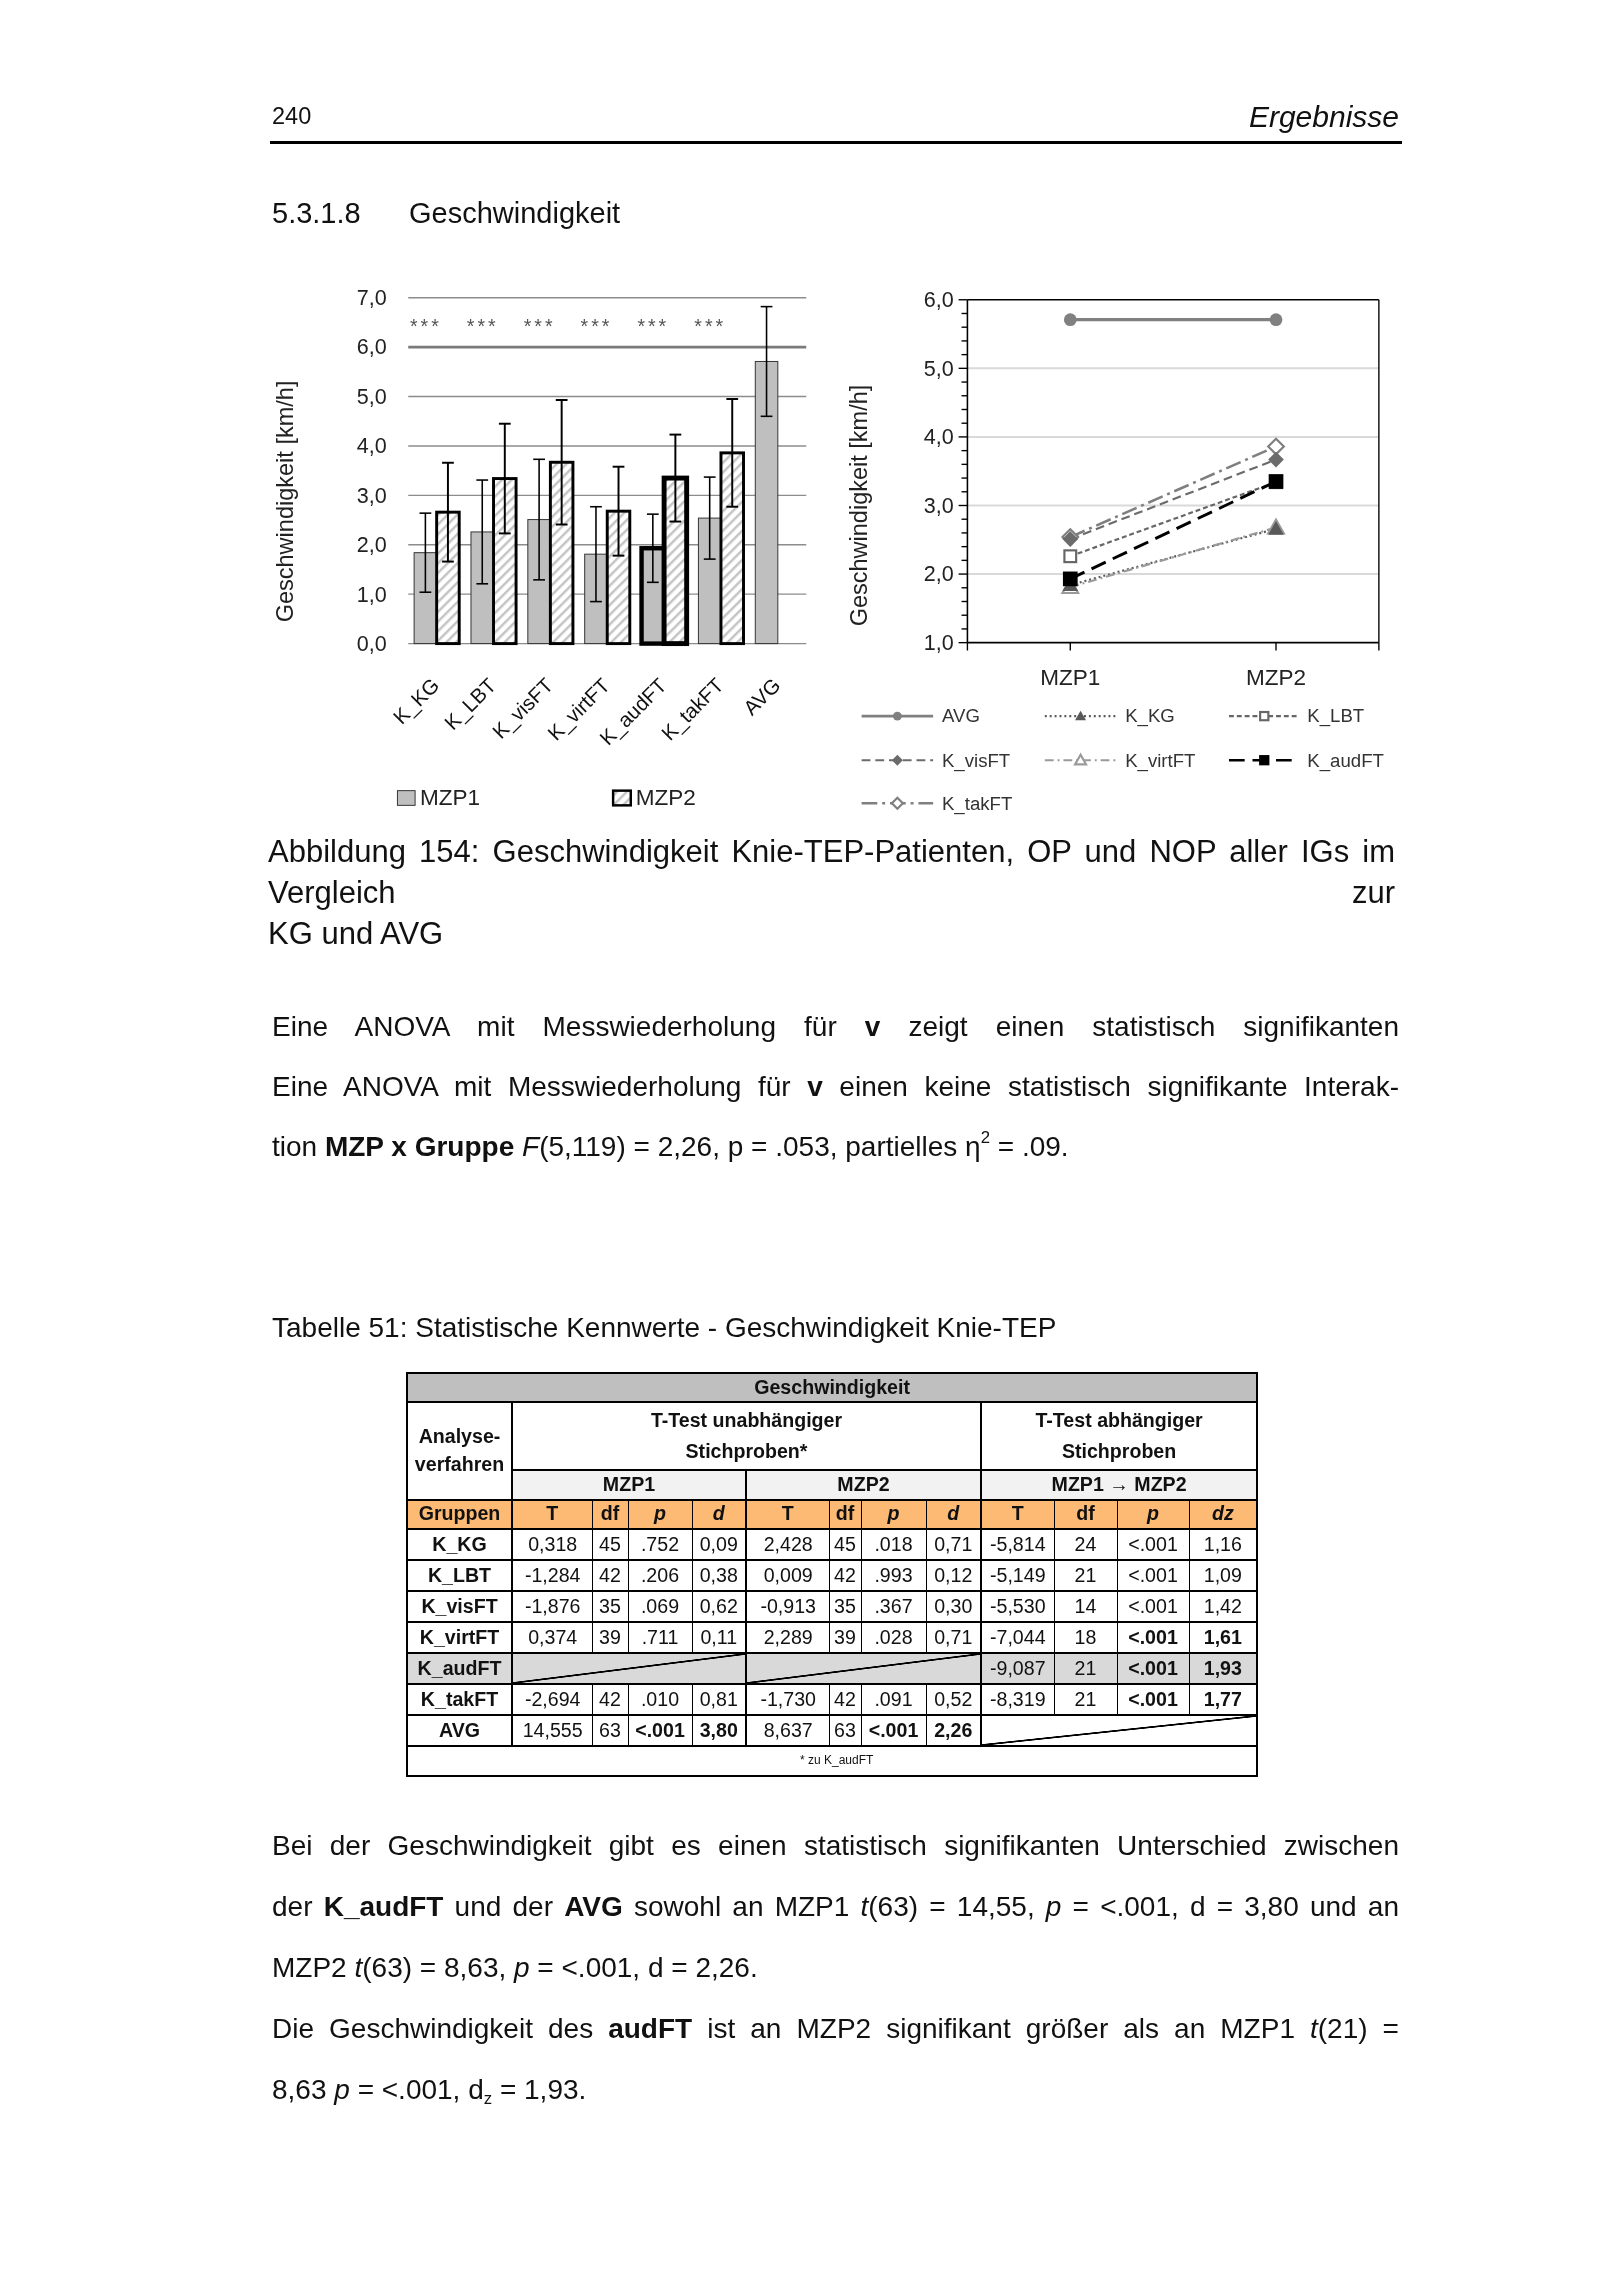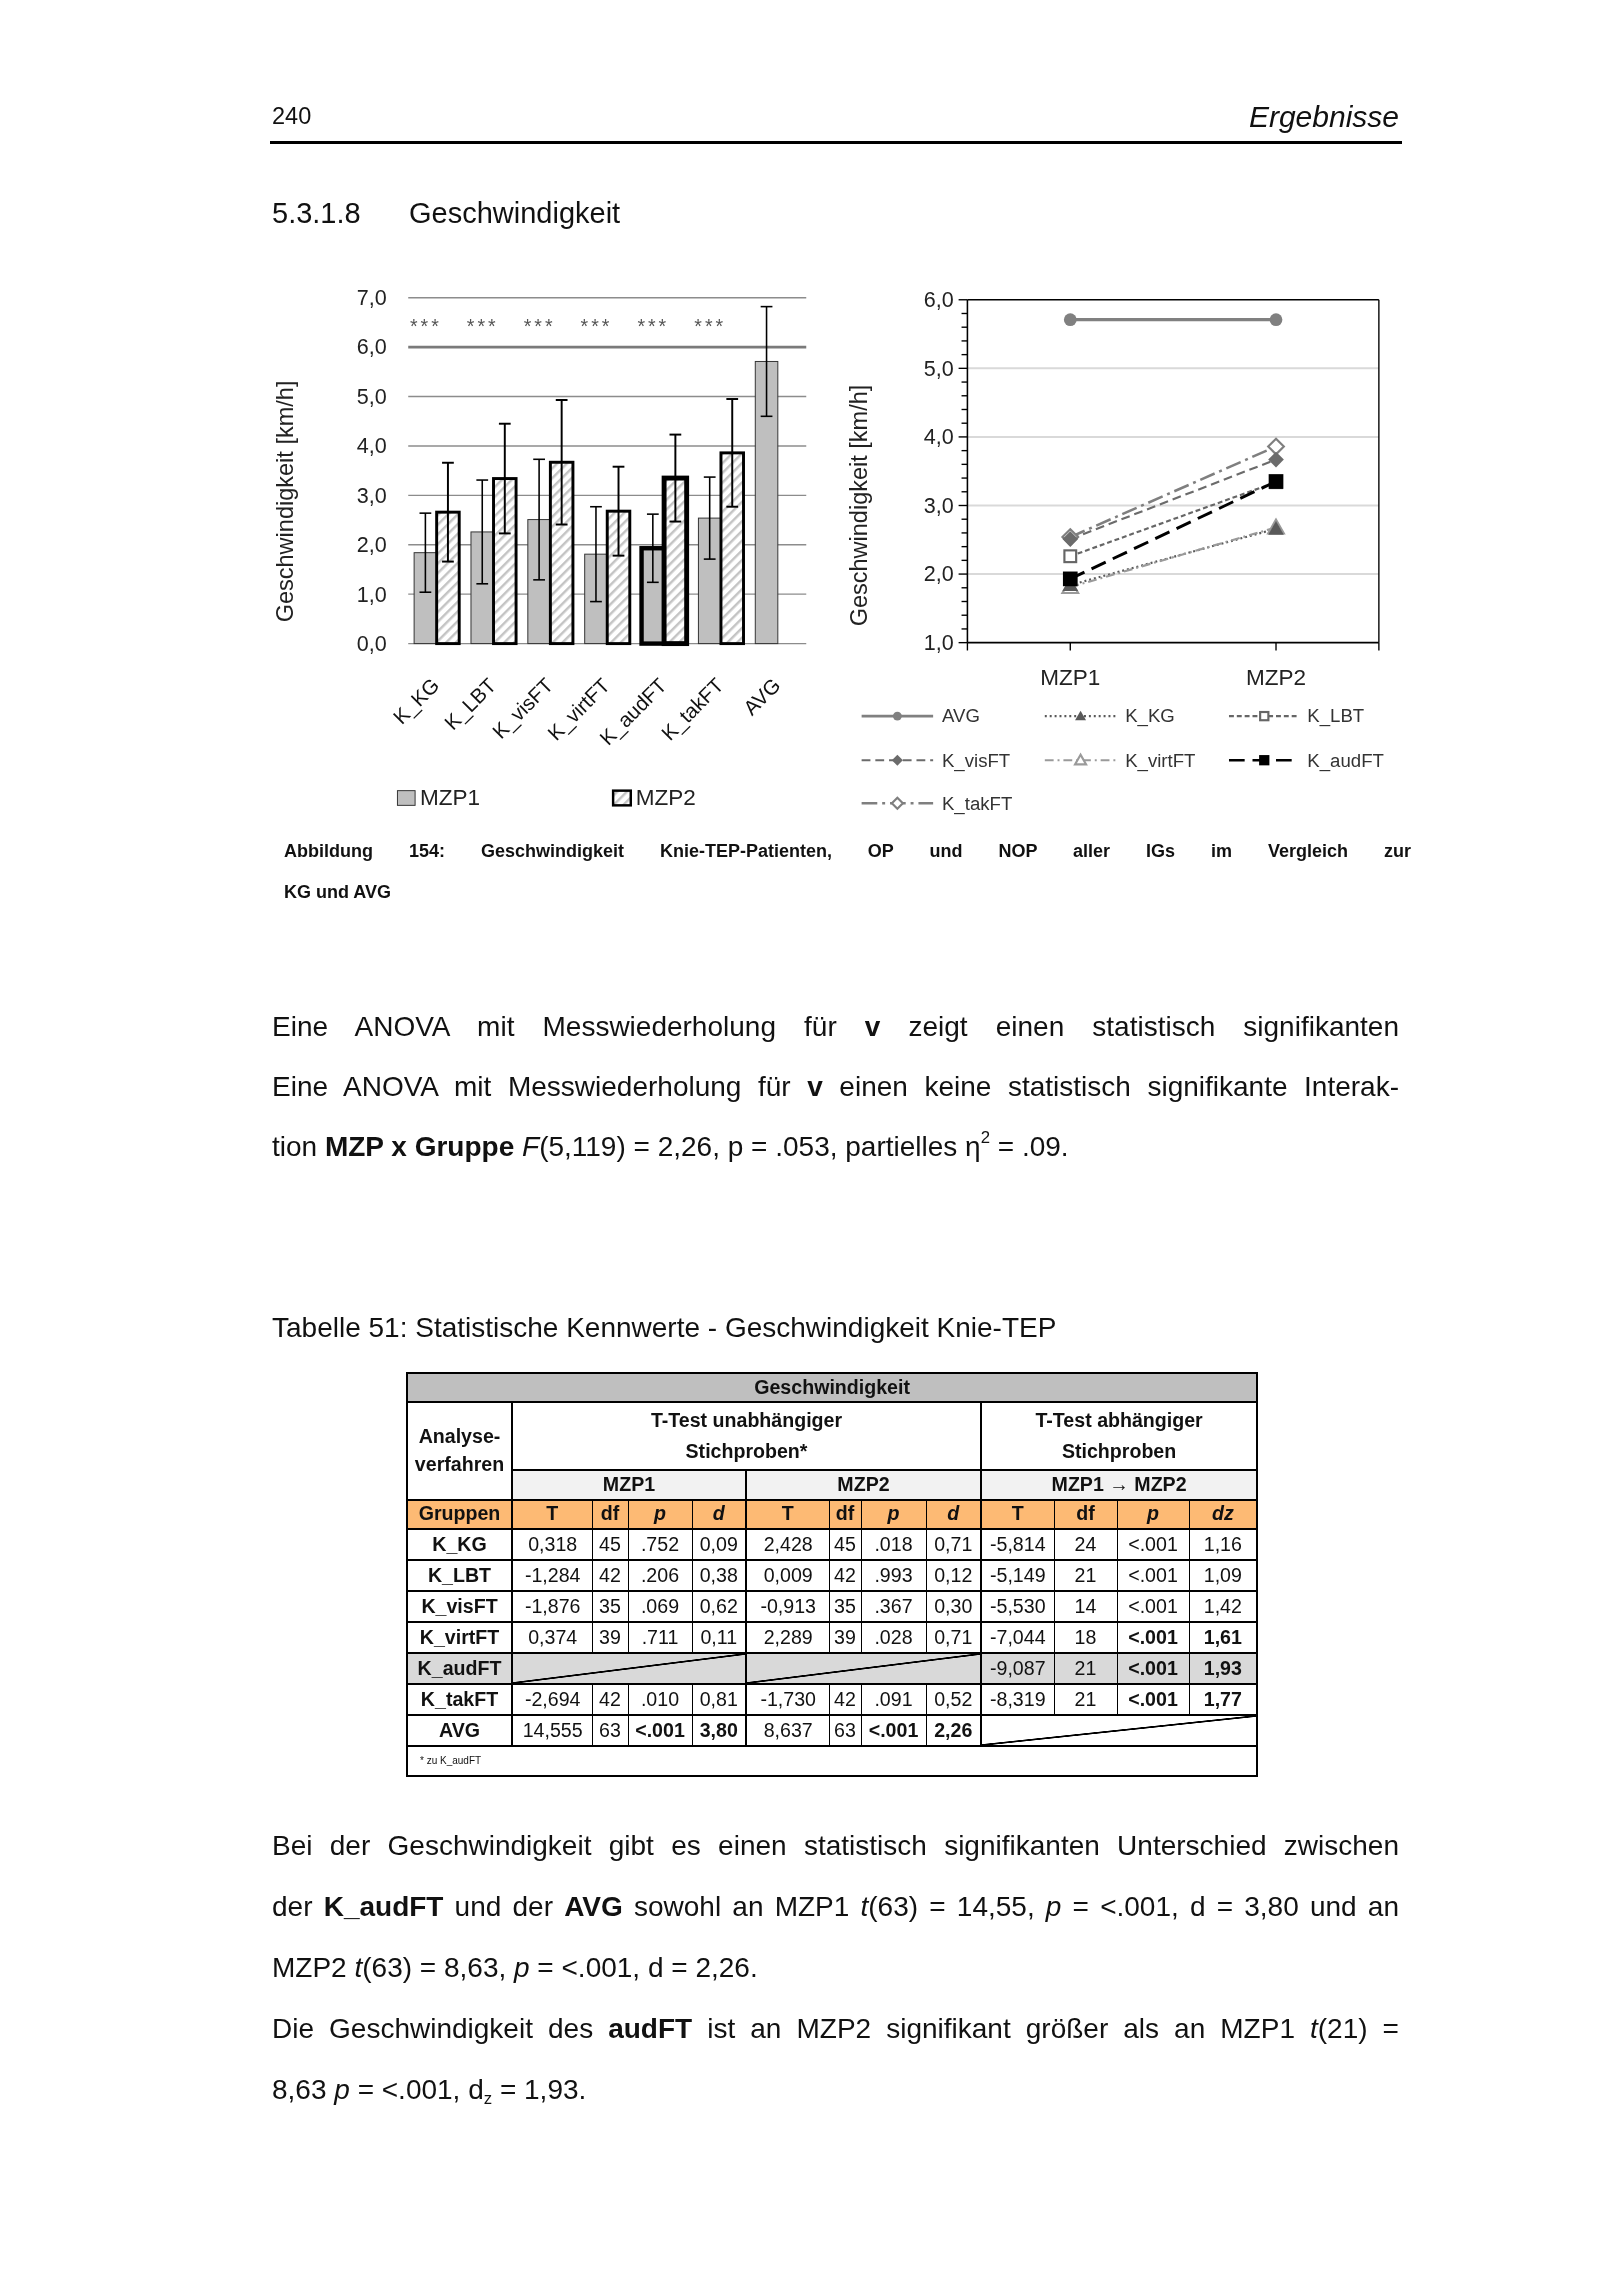--- a/index.html
+++ b/index.html
@@ -7,21 +7,21 @@
 .abs{position:absolute;}
 svg text{font-family:"Liberation Sans",sans-serif;}
 
 #page-number{left:272px;top:102px;font-size:23.5px;line-height:29px;}
 #running-title{right:222px;top:102px;font-size:30px;line-height:29px;font-style:italic;}
 #header-rule{left:270px;top:141px;width:1132px;height:2.5px;background:#000;}
 #section-heading{left:272px;top:196px;width:686px;height:35px;font-size:29px;line-height:35px;}
 #section-number{position:absolute;left:0;top:0;white-space:nowrap;}
 #section-title{position:absolute;left:137px;top:0;white-space:nowrap;}
 
-#figure-caption{left:284px;top:831px;width:1127px;font-size:18px;line-height:41px;font-weight:bold;}
+#figure-caption{left:268px;top:831px;width:1127px;font-size:31px;line-height:41px;}
 #anova-text{left:272px;top:997px;width:1127px;font-size:28px;line-height:60px;}
 #table-caption{left:272px;top:1308px;font-size:28px;line-height:39px;white-space:nowrap;}
 #results-text{left:272px;top:1815px;width:1127px;font-size:28px;line-height:61px;}
 .ln{display:block;}
 .j{text-align:justify;text-align-last:justify;}
 sup{font-size:0.6em;vertical-align:0.75em;line-height:0;}
 sub{font-size:0.6em;vertical-align:-0.3em;line-height:0;}
 
 #stats-table{position:absolute;left:406px;top:1372px;width:849px;border-collapse:collapse;table-layout:fixed;font-size:19.6px;border:2.9px solid #000;color:#111;}
 #stats-table td{border:1px solid #000;border-top:2.9px solid #000;border-bottom:2.9px solid #000;padding:0 2.9px;text-align:center;white-space:nowrap;overflow:hidden;line-height:23.5px;}
@@ -31,21 +31,21 @@
 #stats-table td.hdr-analyse{line-height:27.4px;white-space:pre-line;font-weight:bold;background:#fff;}
 #stats-table .r-mzp td{background:#f2f2f2;font-weight:bold;height:28px;}
 #stats-table .r-cols td{background:#fdba74;font-weight:bold;height:27.4px;}
 #stats-table .r-cols td.it{font-style:italic;}
 #stats-table .r-data td{height:29px;background:#fff;}
 #stats-table .r-data td.lab{font-weight:bold;}
 #stats-table .r-data td.num-r{text-align:center;padding-right:2px;margin-top:40px;}
 #stats-table .r-data td.bold{font-weight:bold;}
 #stats-table .r-data.hl td{background-color:#d9d9d9;}
 #stats-table td.diag{background-image:linear-gradient(to bottom right, transparent calc(50% - 1.2px), #000 calc(50% - 0.6px), #000 calc(50% + 0.6px), transparent calc(50% + 1.2px));}
-#stats-table .r-foot td{height:28px;font-size:10px;text-align:left;padding-left:12px;}
+#stats-table .r-foot td{height:28px;font-size:12px;text-align:center;padding-left:12px;}
 </style>
 </head>
 <body>
 
 <div id="page">
 
   <div id="page-number" class="abs">240</div>
   <div id="running-title" class="abs">Ergebnisse</div>
   <div id="header-rule" class="abs"></div>
 

